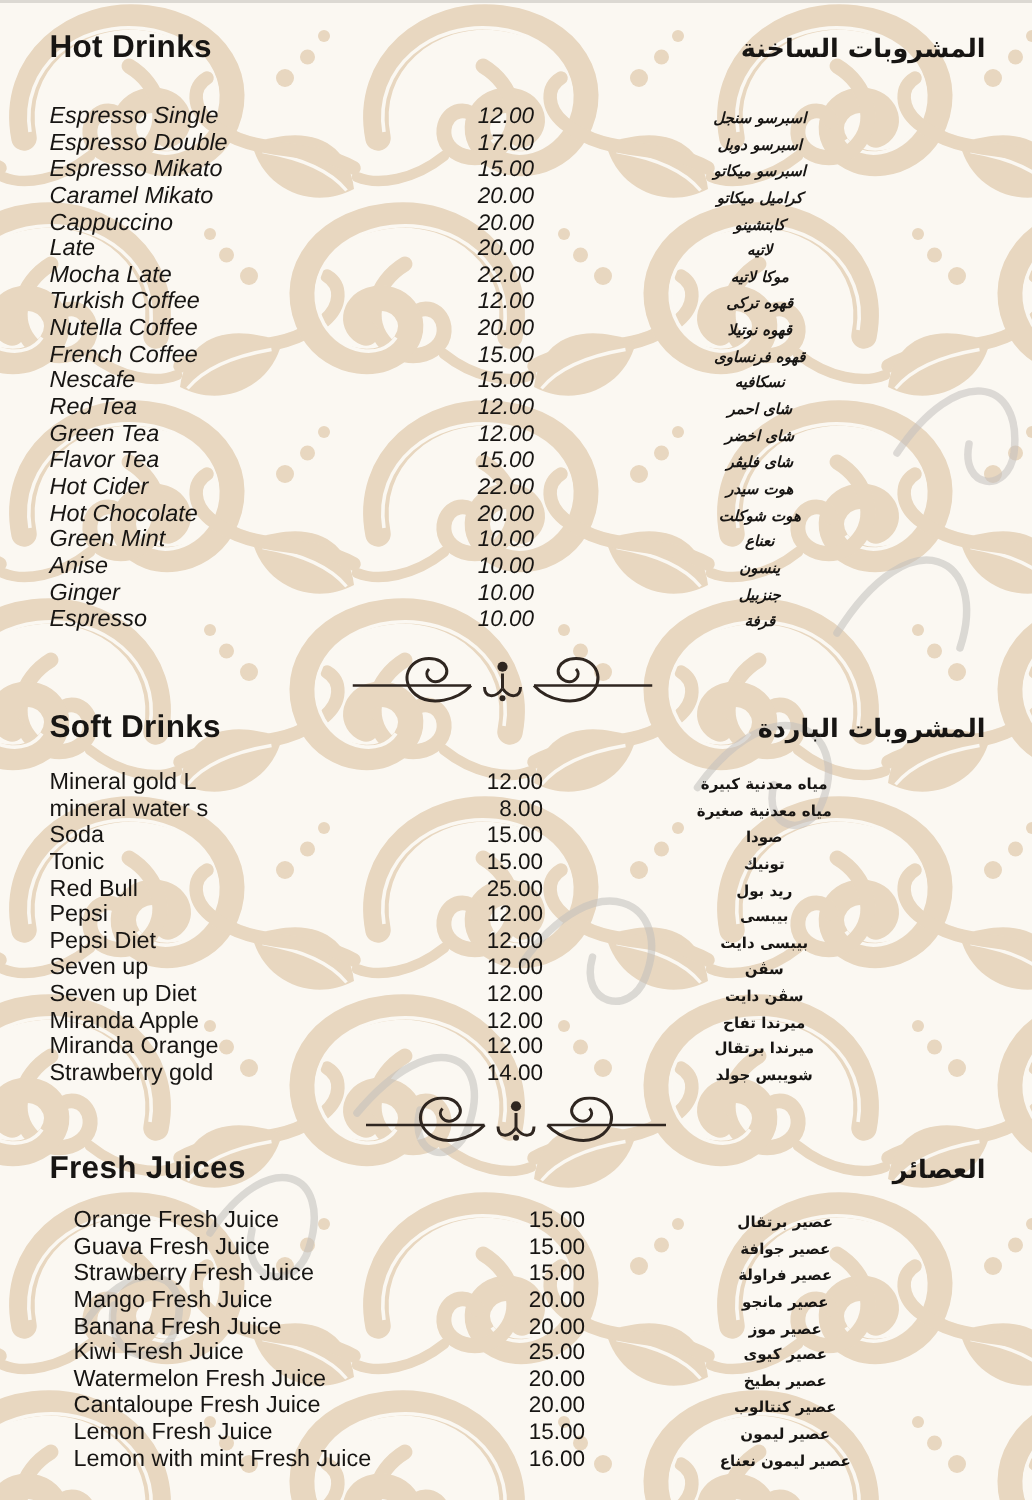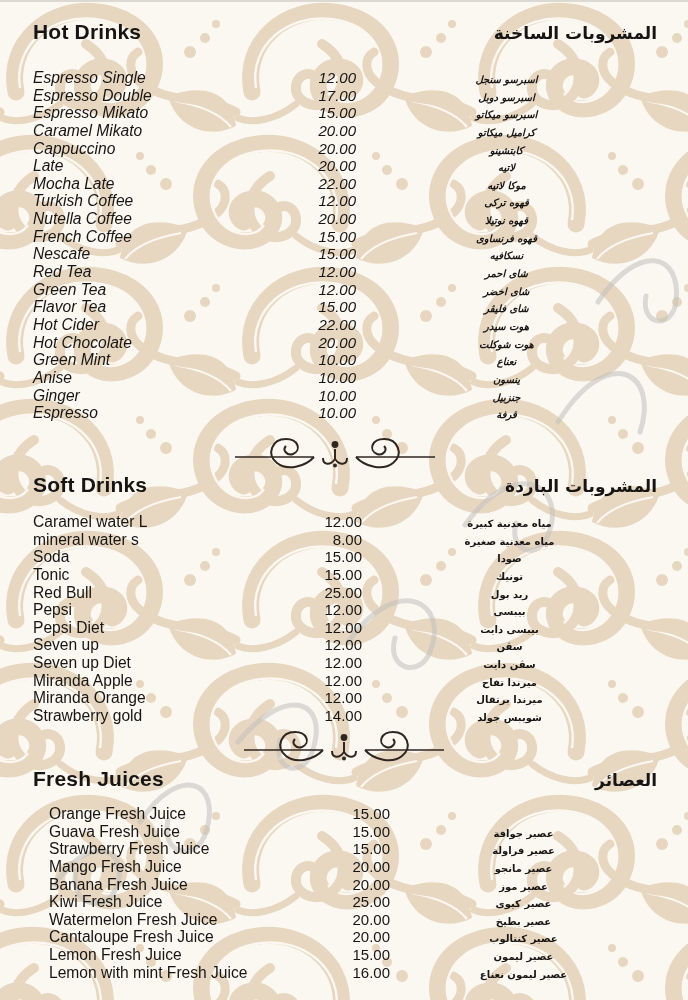--- a/index.html
+++ b/index.html
@@ -203,21 +203,21 @@
       <circle cx="100" cy="27.5" r="2" fill="#2f2620"></circle>
     </svg>
 
     <div class="section sec-soft" style="top:474px">
       <div class="sec-head">
         <span class="sec-title-en">Soft Drinks</span>
         <span class="sec-title-ar">المشروبات الباردة</span>
       </div>
       <div class="rows">
           <div class="row">
-            <span class="en">Caramel water L</span>
+            <span class="en">Mineral gold L</span>
             <span class="price">12.00</span>
             <span class="ar">مياه معدنية كبيرة</span>
           </div>
           <div class="row">
             <span class="en">mineral water s</span>
             <span class="price">8.00</span>
             <span class="ar">مياه معدنية صغيرة</span>
           </div>
           <div class="row">
             <span class="en">Soda</span>
@@ -288,20 +288,21 @@
 
     <div class="section sec-fresh" style="top:768px">
       <div class="sec-head">
         <span class="sec-title-en">Fresh Juices</span>
         <span class="sec-title-ar">العصائر</span>
       </div>
       <div class="rows">
           <div class="row">
             <span class="en">Orange Fresh Juice</span>
             <span class="price">15.00</span>
+            <span class="ar">عصير برتقال</span>
           </div>
           <div class="row">
             <span class="en">Guava Fresh Juice</span>
             <span class="price">15.00</span>
             <span class="ar">عصير جوافة</span>
           </div>
           <div class="row">
             <span class="en">Strawberry Fresh Juice</span>
             <span class="price">15.00</span>
             <span class="ar">عصير فراولة</span>

